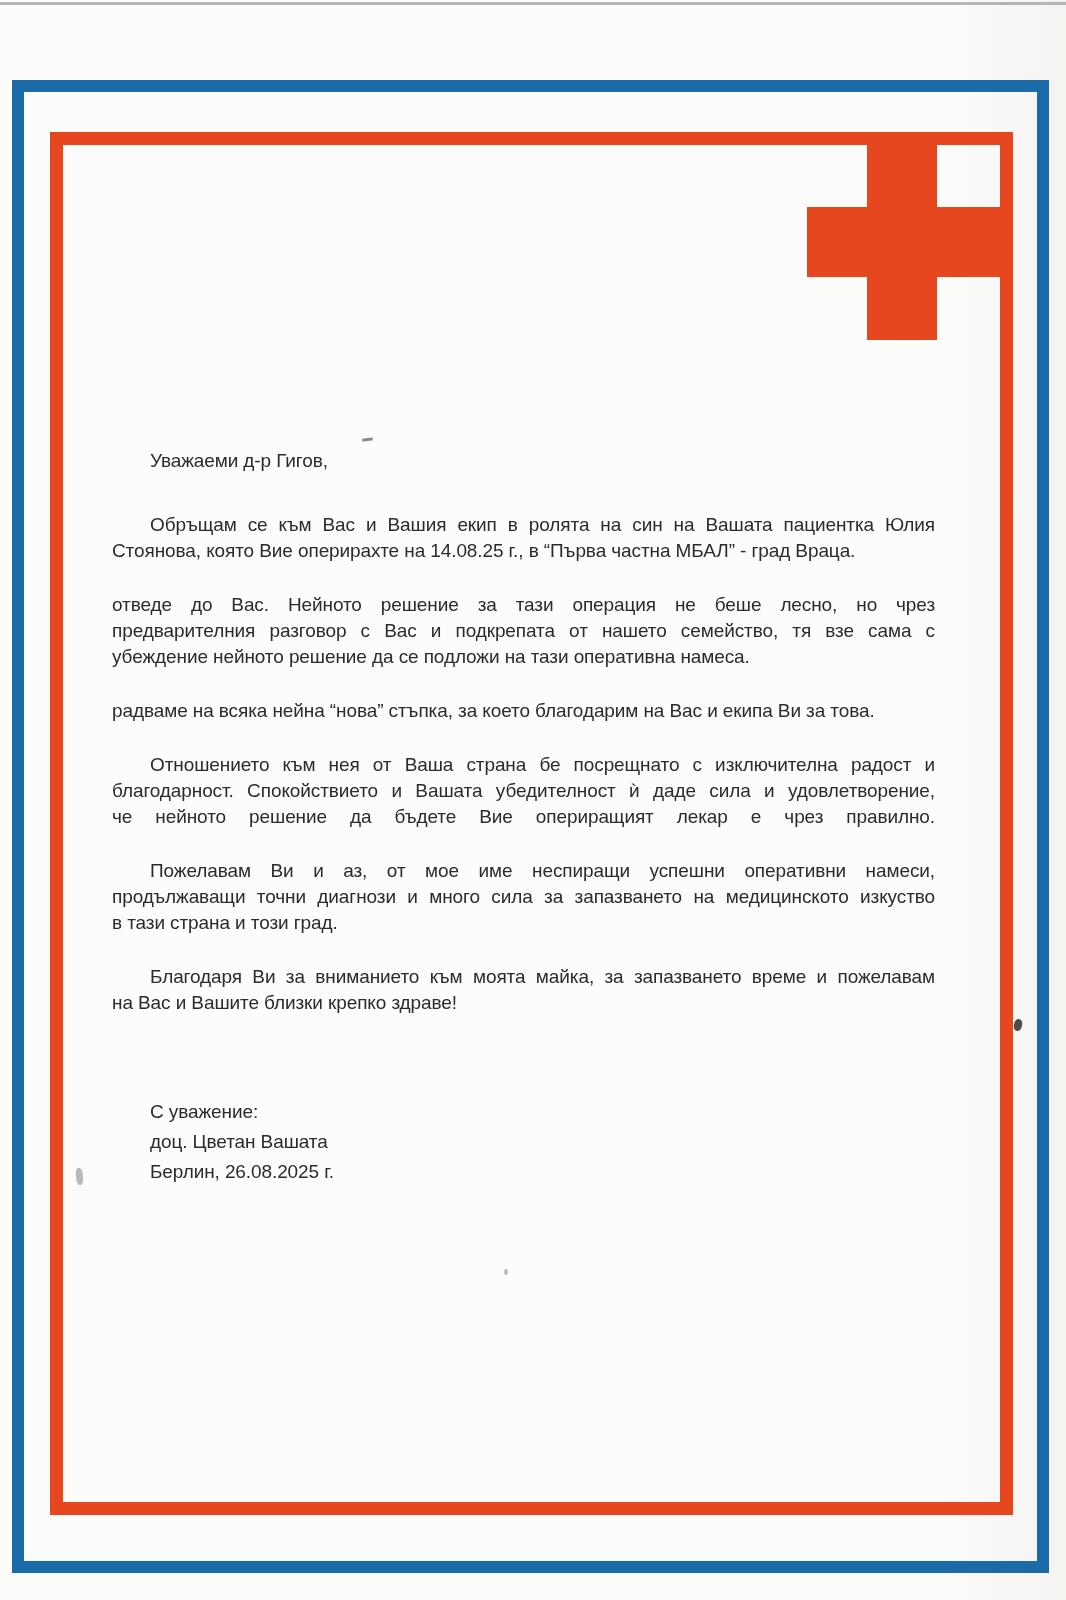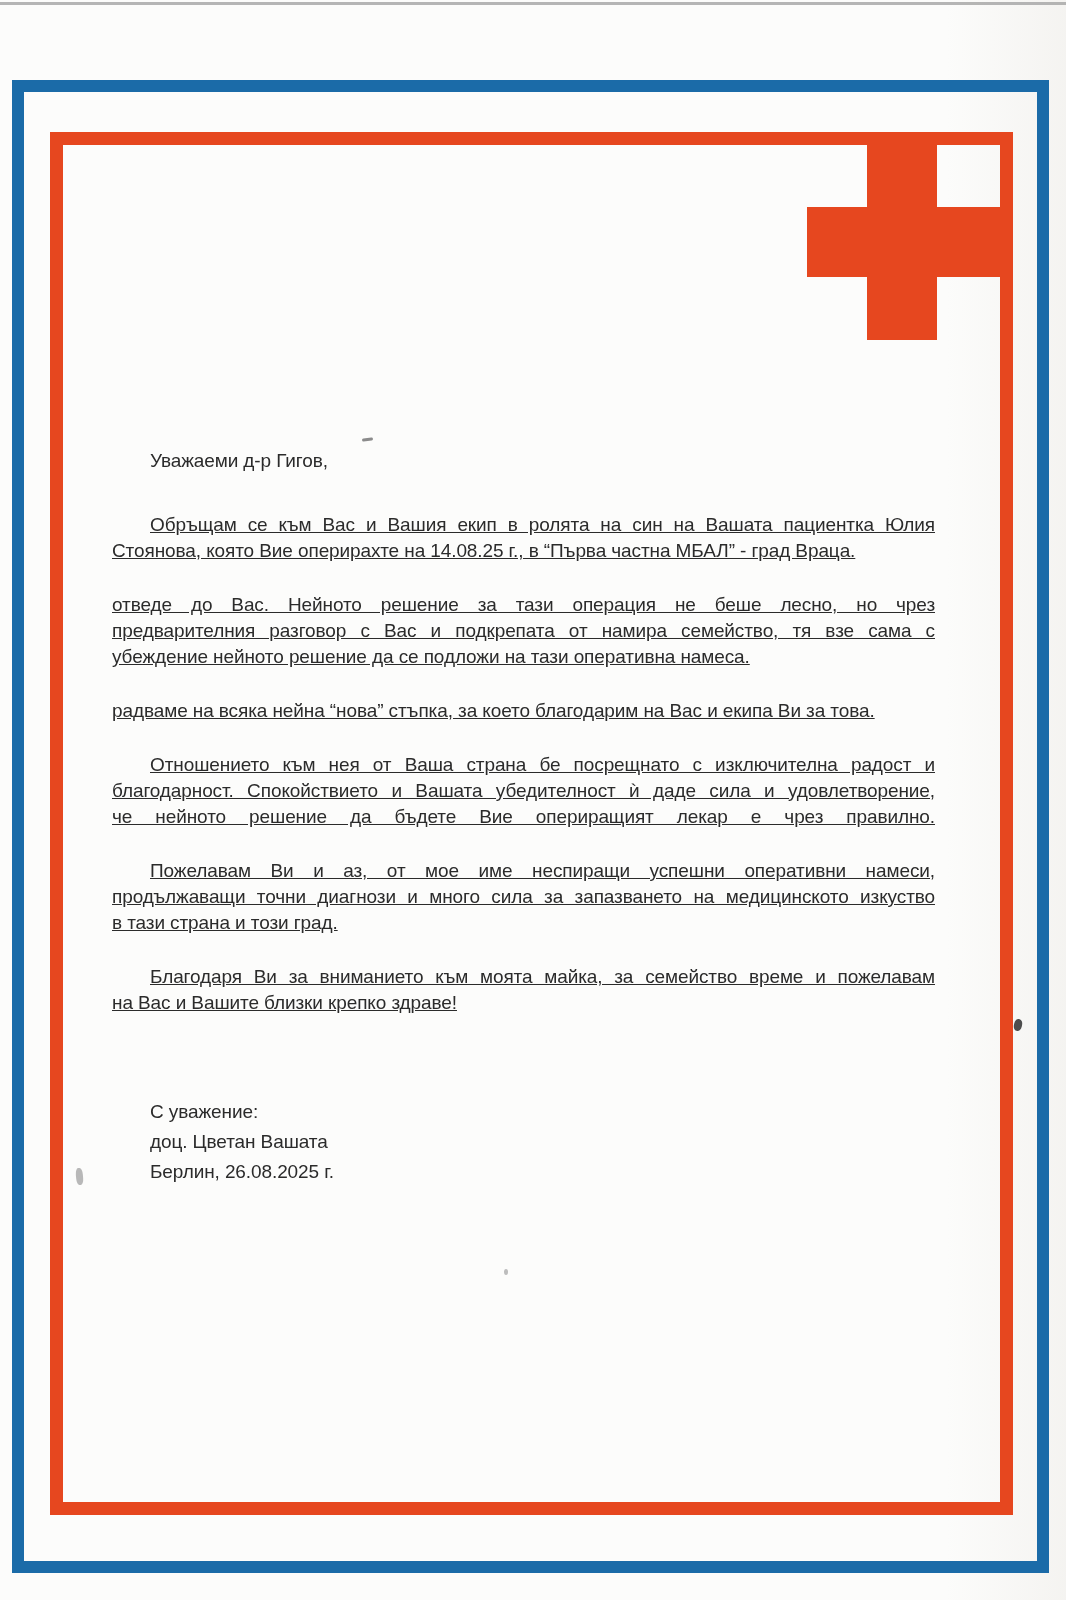--- a/index.html
+++ b/index.html
@@ -63,21 +63,21 @@
     line-height: 26px;
     letter-spacing: -0.1px;
   }
   .line { }
   .line.j {
     text-align: justify;
     text-align-last: justify;
   }
   .line.indent { padding-left: 38px; }
   .salutation { margin-bottom: 38px; }
-  .para { margin-bottom: 28px; text-decoration: underline; }
+  .para { margin-bottom: 28px; }
   .closing {
     margin-top: 81px;
     line-height: 30px;
     padding-left: 38px;
   }
   
   .speck-dash {
     position: absolute;
     left: 362px; top: 438px;
     width: 11px; height: 3px;
@@ -125,38 +125,38 @@
   <div class="letter">
     <div class="line indent salutation">Уважаеми д-р Гигов,</div>
 
     <div>
         <div class="para">
           <div class="line indent j">Обръщам се към Вас и Вашия екип в ролята на син на Вашата пациентка Юлия</div>
           <div class="line">Стоянова, която Вие оперирахте на 14.08.25 г.,  в “Първа частна МБАЛ” - град Враца.</div>
         </div>
         <div class="para">
           <div class="line j">отведе до Вас. Нейното решение за тази операция не беше лесно, но чрез</div>
-          <div class="line j">предварителния разговор с Вас и подкрепата от намира семейство, тя взе сама с</div>
+          <div class="line j">предварителния разговор с Вас и подкрепата от нашето семейство, тя взе сама с</div>
           <div class="line">убеждение нейното решение да се подложи на тази оперативна намеса.</div>
         </div>
         <div class="para">
           <div class="line">радваме на всяка нейна “нова” стъпка, за което благодарим на Вас и екипа Ви за това.</div>
         </div>
         <div class="para">
           <div class="line indent j">Отношението към нея от Ваша страна бе посрещнато с изключителна радост и</div>
           <div class="line j">благодарност. Спокойствието и Вашата убедителност ѝ даде сила и удовлетворение,</div>
           <div class="line j">че нейното решение да бъдете Вие опериращият лекар е чрез правилно.</div>
         </div>
         <div class="para">
           <div class="line indent j">Пожелавам Ви и аз, от мое име неспиращи успешни оперативни намеси,</div>
           <div class="line j">продължаващи точни диагнози и много сила за запазването на медицинското изкуство</div>
           <div class="line">в тази страна и този град.</div>
         </div>
         <div class="para">
-          <div class="line indent j">Благодаря Ви за вниманието към моята майка, за семейство време и пожелавам</div>
+          <div class="line indent j">Благодаря Ви за вниманието към моята майка, за запазването време и пожелавам</div>
           <div class="line">на Вас и Вашите близки крепко здраве!</div>
         </div>
       </div>
 
     <div class="closing">
       <div class="line">С уважение:</div>
       <div class="line">доц. Цветан Вашата</div>
       <div class="line">Берлин, 26.08.2025 г.</div>
     </div>
   </div>

